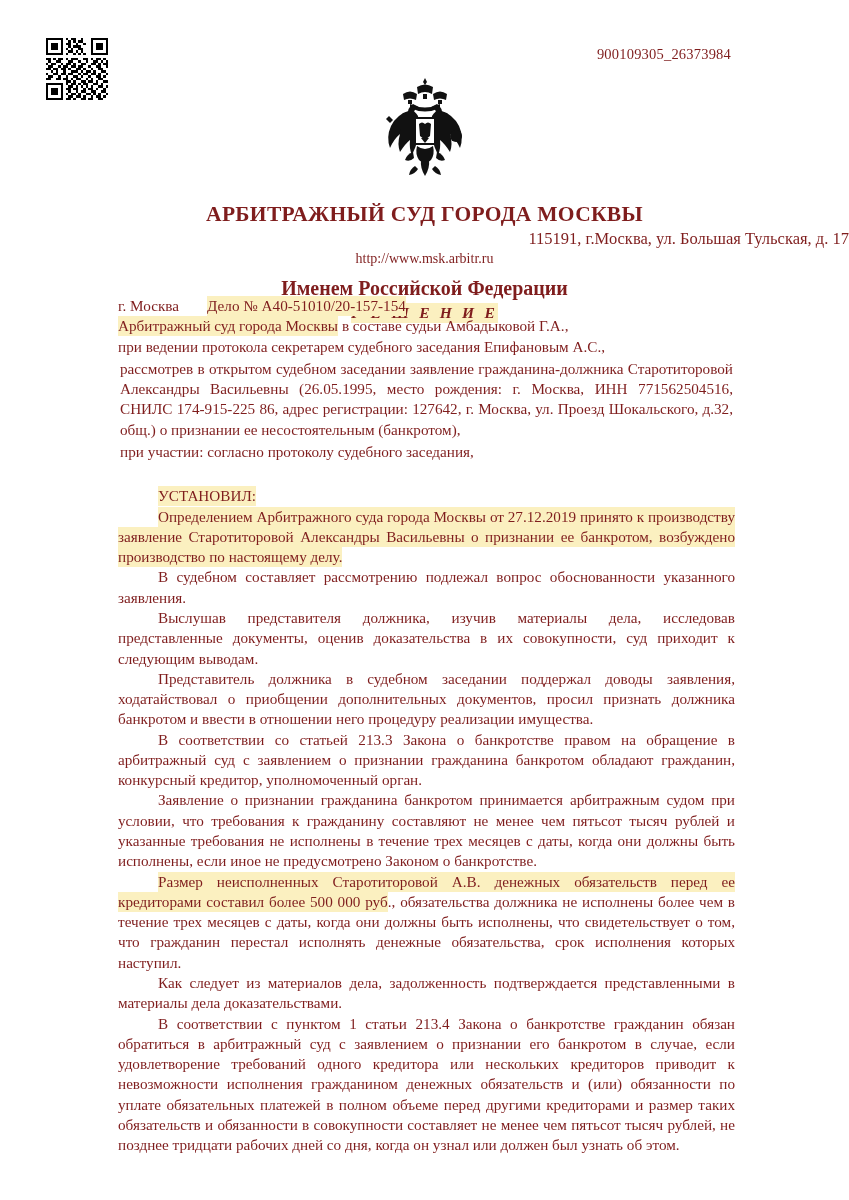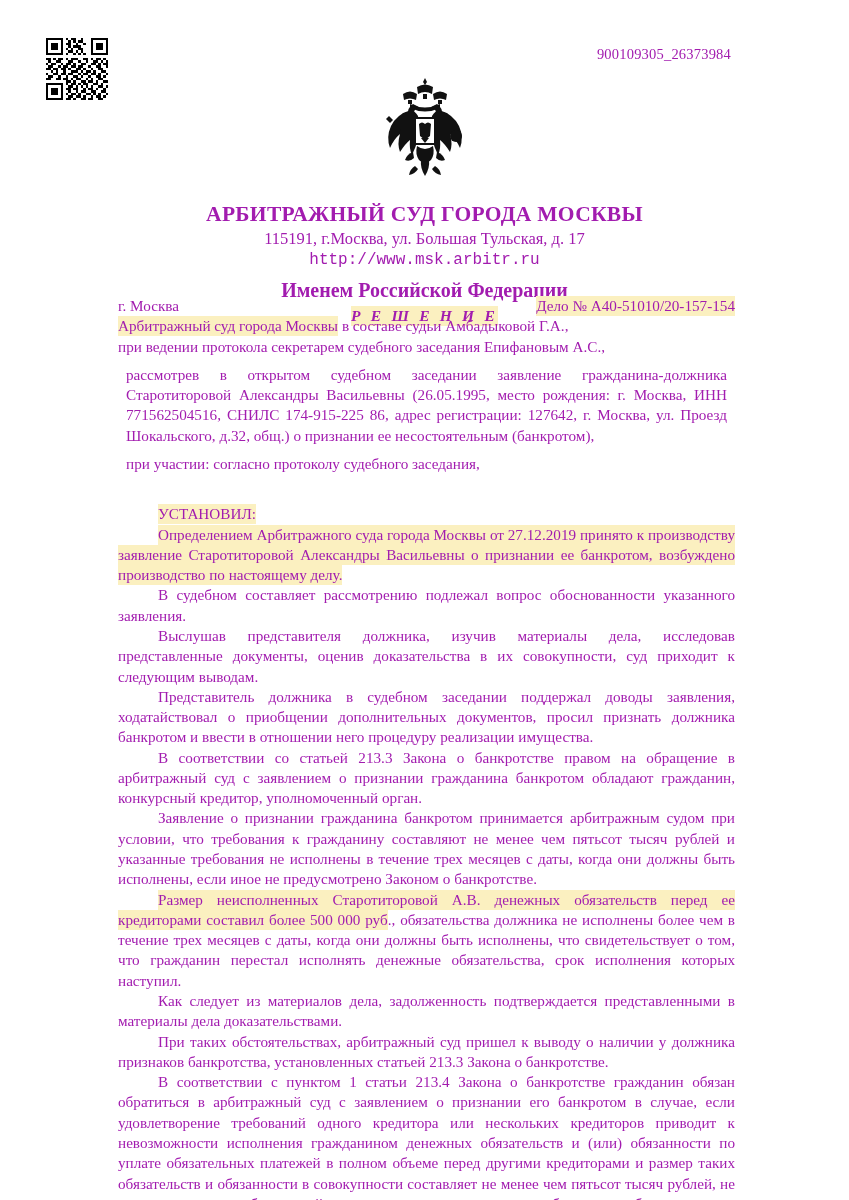--- a/index.html
+++ b/index.html
@@ -8,21 +8,21 @@
     padding: 0;
     background: #ffffff;
   }
   .page {
     position: relative;
     width: 849px;
     height: 1200px;
     background: #ffffff;
     overflow: hidden;
     font-family: "Liberation Serif", "DejaVu Serif", serif;
-    color: #a21caf;
+    color: #7f1d1d;
   }
 
   
   .top-row {
     position: absolute;
     top: 38px;
     left: 0;
     width: 849px;
     height: 70px;
   }
@@ -60,22 +60,22 @@
     left: 0;
     width: 849px;
     text-align: center;
     line-height: 1.32;
   }
   .court-name {
     font-size: 21.5px;
     font-weight: bold;
     letter-spacing: .3px;
   }
-  .court-addr { font-size: 16.5px; }
-  .court-site { font-size: 16px; font-family: Liberation Mono, monospace; }
+  .court-addr { font-size: 16.5px; text-align: right; }
+  .court-site { font-size: 14px; }
   .in-name {
     font-size: 20px;
     font-weight: bold;
     margin-top: 6px;
   }
   .decision-word {
     font-size: 15.5px;
     font-weight: bold;
     letter-spacing: 3.2px;
     margin-top: 2px;
@@ -87,33 +87,33 @@
     position: absolute;
     top: 296px;
     left: 118px;
     width: 617px;
     font-size: 15.2px;
     line-height: 1.335;
   }
   .line { white-space: nowrap; }
   .row-city {
     display: flex;
-    justify-content: space-between;
     align-items: baseline;
+    gap: 28px;
   }
   .case-no { white-space: nowrap; }
 
   p.para {
     margin: 0;
     text-align: justify;
     text-indent: 40px;
     text-justify: inter-word;
   }
   p.flush {
-    margin: 8px;
+    margin: 2px;
     text-align: justify;
     text-indent: 0;
   }
   .spacer-md { height: 22px; }
 
   .center { text-align: center; text-indent: 0; }
 
   
   .hl {
     background: #fbf0c0;
@@ -380,18 +380,17 @@
     <p class="para">Представитель должника в судебном заседании поддержал доводы заявления, ходатайствовал о приобщении дополнительных документов, просил признать должника банкротом и ввести в отношении него процедуру реализации имущества.</p>
 
     <p class="para">В соответствии со статьей 213.3 Закона о банкротстве правом на обращение в арбитражный суд с заявлением о признании гражданина банкротом обладают гражданин, конкурсный кредитор, уполномоченный орган.</p>
 
     <p class="para">Заявление о признании гражданина банкротом принимается арбитражным судом при условии, что требования к гражданину составляют не менее чем пятьсот тысяч рублей и указанные требования не исполнены в течение трех месяцев с даты, когда они должны быть исполнены, если иное не предусмотрено Законом о банкротстве.</p>
 
     <p class="para"><span class="hl">Размер неисполненных Старотиторовой А.В. денежных обязательств перед ее кредиторами составил более 500 000 руб</span><span>., обязательства должника не исполнены более чем в течение трех месяцев с даты, когда они должны быть исполнены, что свидетельствует о том, что гражданин перестал исполнять денежные обязательства, срок исполнения которых наступил.</span></p>
 
     <p class="para">Как следует из материалов дела, задолженность подтверждается представленными в материалы дела доказательствами.</p>
 
-    <p class="para">При таких обстоятельствах, арбитражный суд пришел к выводу о наличии у должника признаков банкротства, установленных статьей 213.3 Закона о банкротстве.</p>
 
     <p class="para">В соответствии с пунктом 1 статьи 213.4 Закона о банкротстве гражданин обязан обратиться в арбитражный суд с заявлением о признании его банкротом в случае, если удовлетворение требований одного кредитора или нескольких кредиторов приводит к невозможности исполнения гражданином денежных обязательств и (или) обязанности по уплате обязательных платежей в полном объеме перед другими кредиторами и размер таких обязательств и обязанности в совокупности составляет не менее чем пятьсот тысяч рублей, не позднее тридцати рабочих дней со дня, когда он узнал или должен был узнать об этом.</p>
 
   </div>
 </div>
 
 </body></html>

